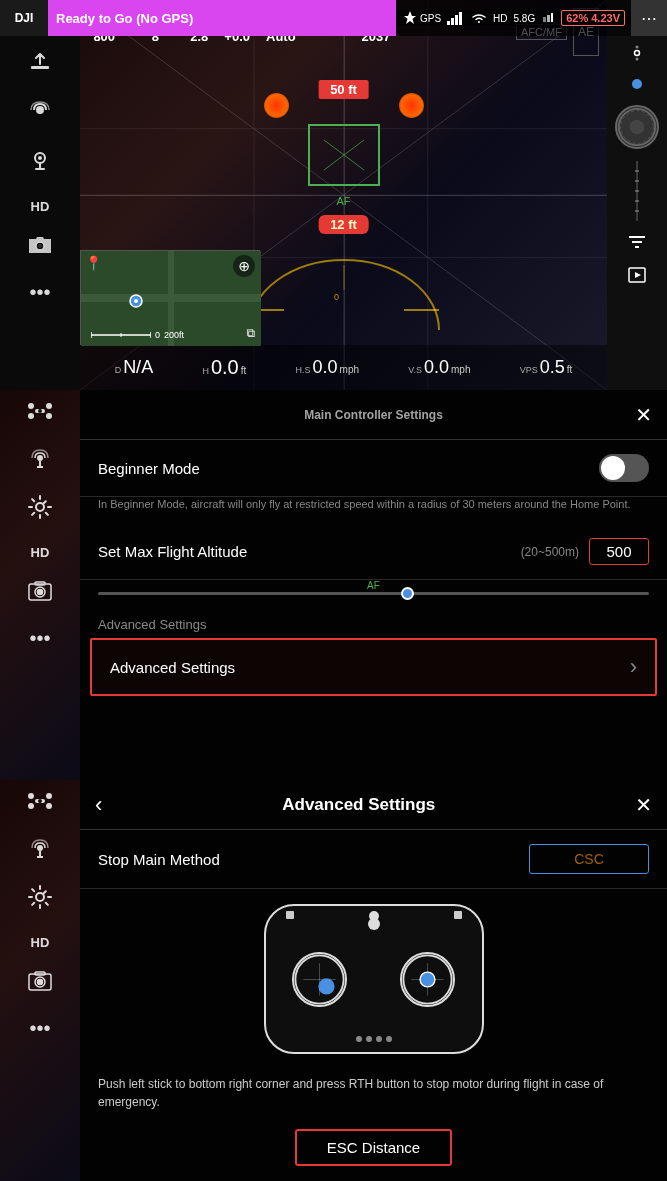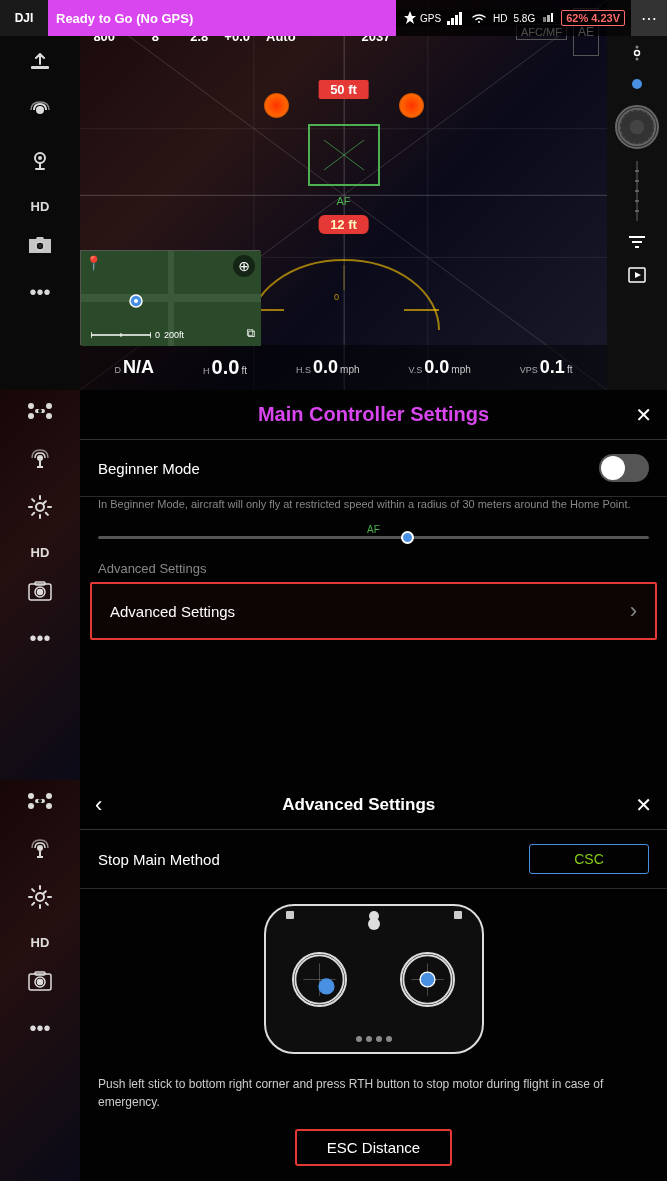--- a/index.html
+++ b/index.html
@@ -113,21 +113,21 @@
       color: white;
       font-size: 11px;
       display: flex; align-items: baseline; gap: 2px;
     }
     .telem-label {
       color: #aaa;
       font-size: 9px;
     }
     .telem-value {
       font-size: 18px;
-      font-weight: bold;
+      font-weight: normal;
       text-align: right;
     }
     .telem-unit {
       font-size: 10px;
       color: #ccc;
     }
 
     
     .left-sidebar {
       position: absolute;
@@ -215,22 +215,22 @@
 
     .settings-header {
       height: 50px;
       display: flex;
       align-items: center;
       justify-content: center;
       position: relative;
       border-bottom: 1px solid #333;
     }
     .settings-title {
-      color: #d946ef;
-      font-size: 20px;
+      color: #a3a3a3;
+      font-size: 12px;
       font-weight: 600;
     }
     .close-btn {
       position: absolute;
       right: 15px;
       color: white;
       font-size: 20px;
       cursor: pointer;
       background: none; border: none;
     }
@@ -394,21 +394,21 @@
       border-bottom: 1px solid #2a2a2a;
     }
     .stop-motor-label {
       color: white;
       font-size: 15px;
       flex: 1;
     }
     .csc-btn {
       background: transparent;
       border: 1px solid #4A90E2;
-      color: #84cc16;
+      color: #a16207;
       font-size: 14px;
       padding: 6px 20px;
       border-radius: 3px;
       cursor: pointer;
       min-width: 120px;
       text-align: center;
     }
 
     
     .controller-diagram {
@@ -741,21 +741,21 @@
       <span class="telem-value">0.0</span>
       <span class="telem-unit">mph</span>
     </div>
     <div class="telem-item">
       <span class="telem-label">V.S</span>
       <span class="telem-value">0.0</span>
       <span class="telem-unit">mph</span>
     </div>
     <div class="telem-item">
       <span class="telem-label">VPS</span>
-      <span class="telem-value">0.1</span>
+      <span class="telem-value">0.5</span>
       <span class="telem-unit">ft</span>
     </div>
   </div>
 
   <div class="minimap">
     <svg width="180" height="95" viewBox="0 0 180 95" style="position:absolute;top:0;left:0;">
       <rect width="180" height="95" fill="#2a4a2a"></rect>
 
       <line x1="0" y1="47" x2="180" y2="47" stroke="#3a5a3a" stroke-width="8"></line>
       <line x1="90" y1="0" x2="90" y2="95" stroke="#3a5a3a" stroke-width="6"></line>
@@ -839,20 +839,27 @@
 
       <div class="setting-row">
         <span class="setting-label">Beginner Mode</span>
         <div class="toggle off">
           <div class="toggle-thumb"></div>
         </div>
       </div>
 
       <div class="setting-desc">In Beginner Mode, aircraft will only fly at restricted speed within a radius of 30 meters around the Home Point.</div>
 
+      <div class="setting-row">
+        <span class="setting-label">Set Max Flight Altitude</span>
+        <div class="altitude-row">
+          <span class="altitude-range">(20~500m)</span>
+          <input type="text" class="altitude-input" value="500" style="">
+        </div>
+      </div>
 
       <div style="padding:4px 18px 10px;position:relative;">
         <div style="color:#4caf50;font-size:10px;text-align:center;position:absolute;top:0;left:50%;transform:translateX(-50%);">AF</div>
         <div class="slider-track" style="width:100%;margin-top:8px;">
           <div class="slider-thumb-visual" style="left:55%;"></div>
         </div>
       </div>
 
 
       <div class="advanced-link-section-label">Advanced Settings</div>

